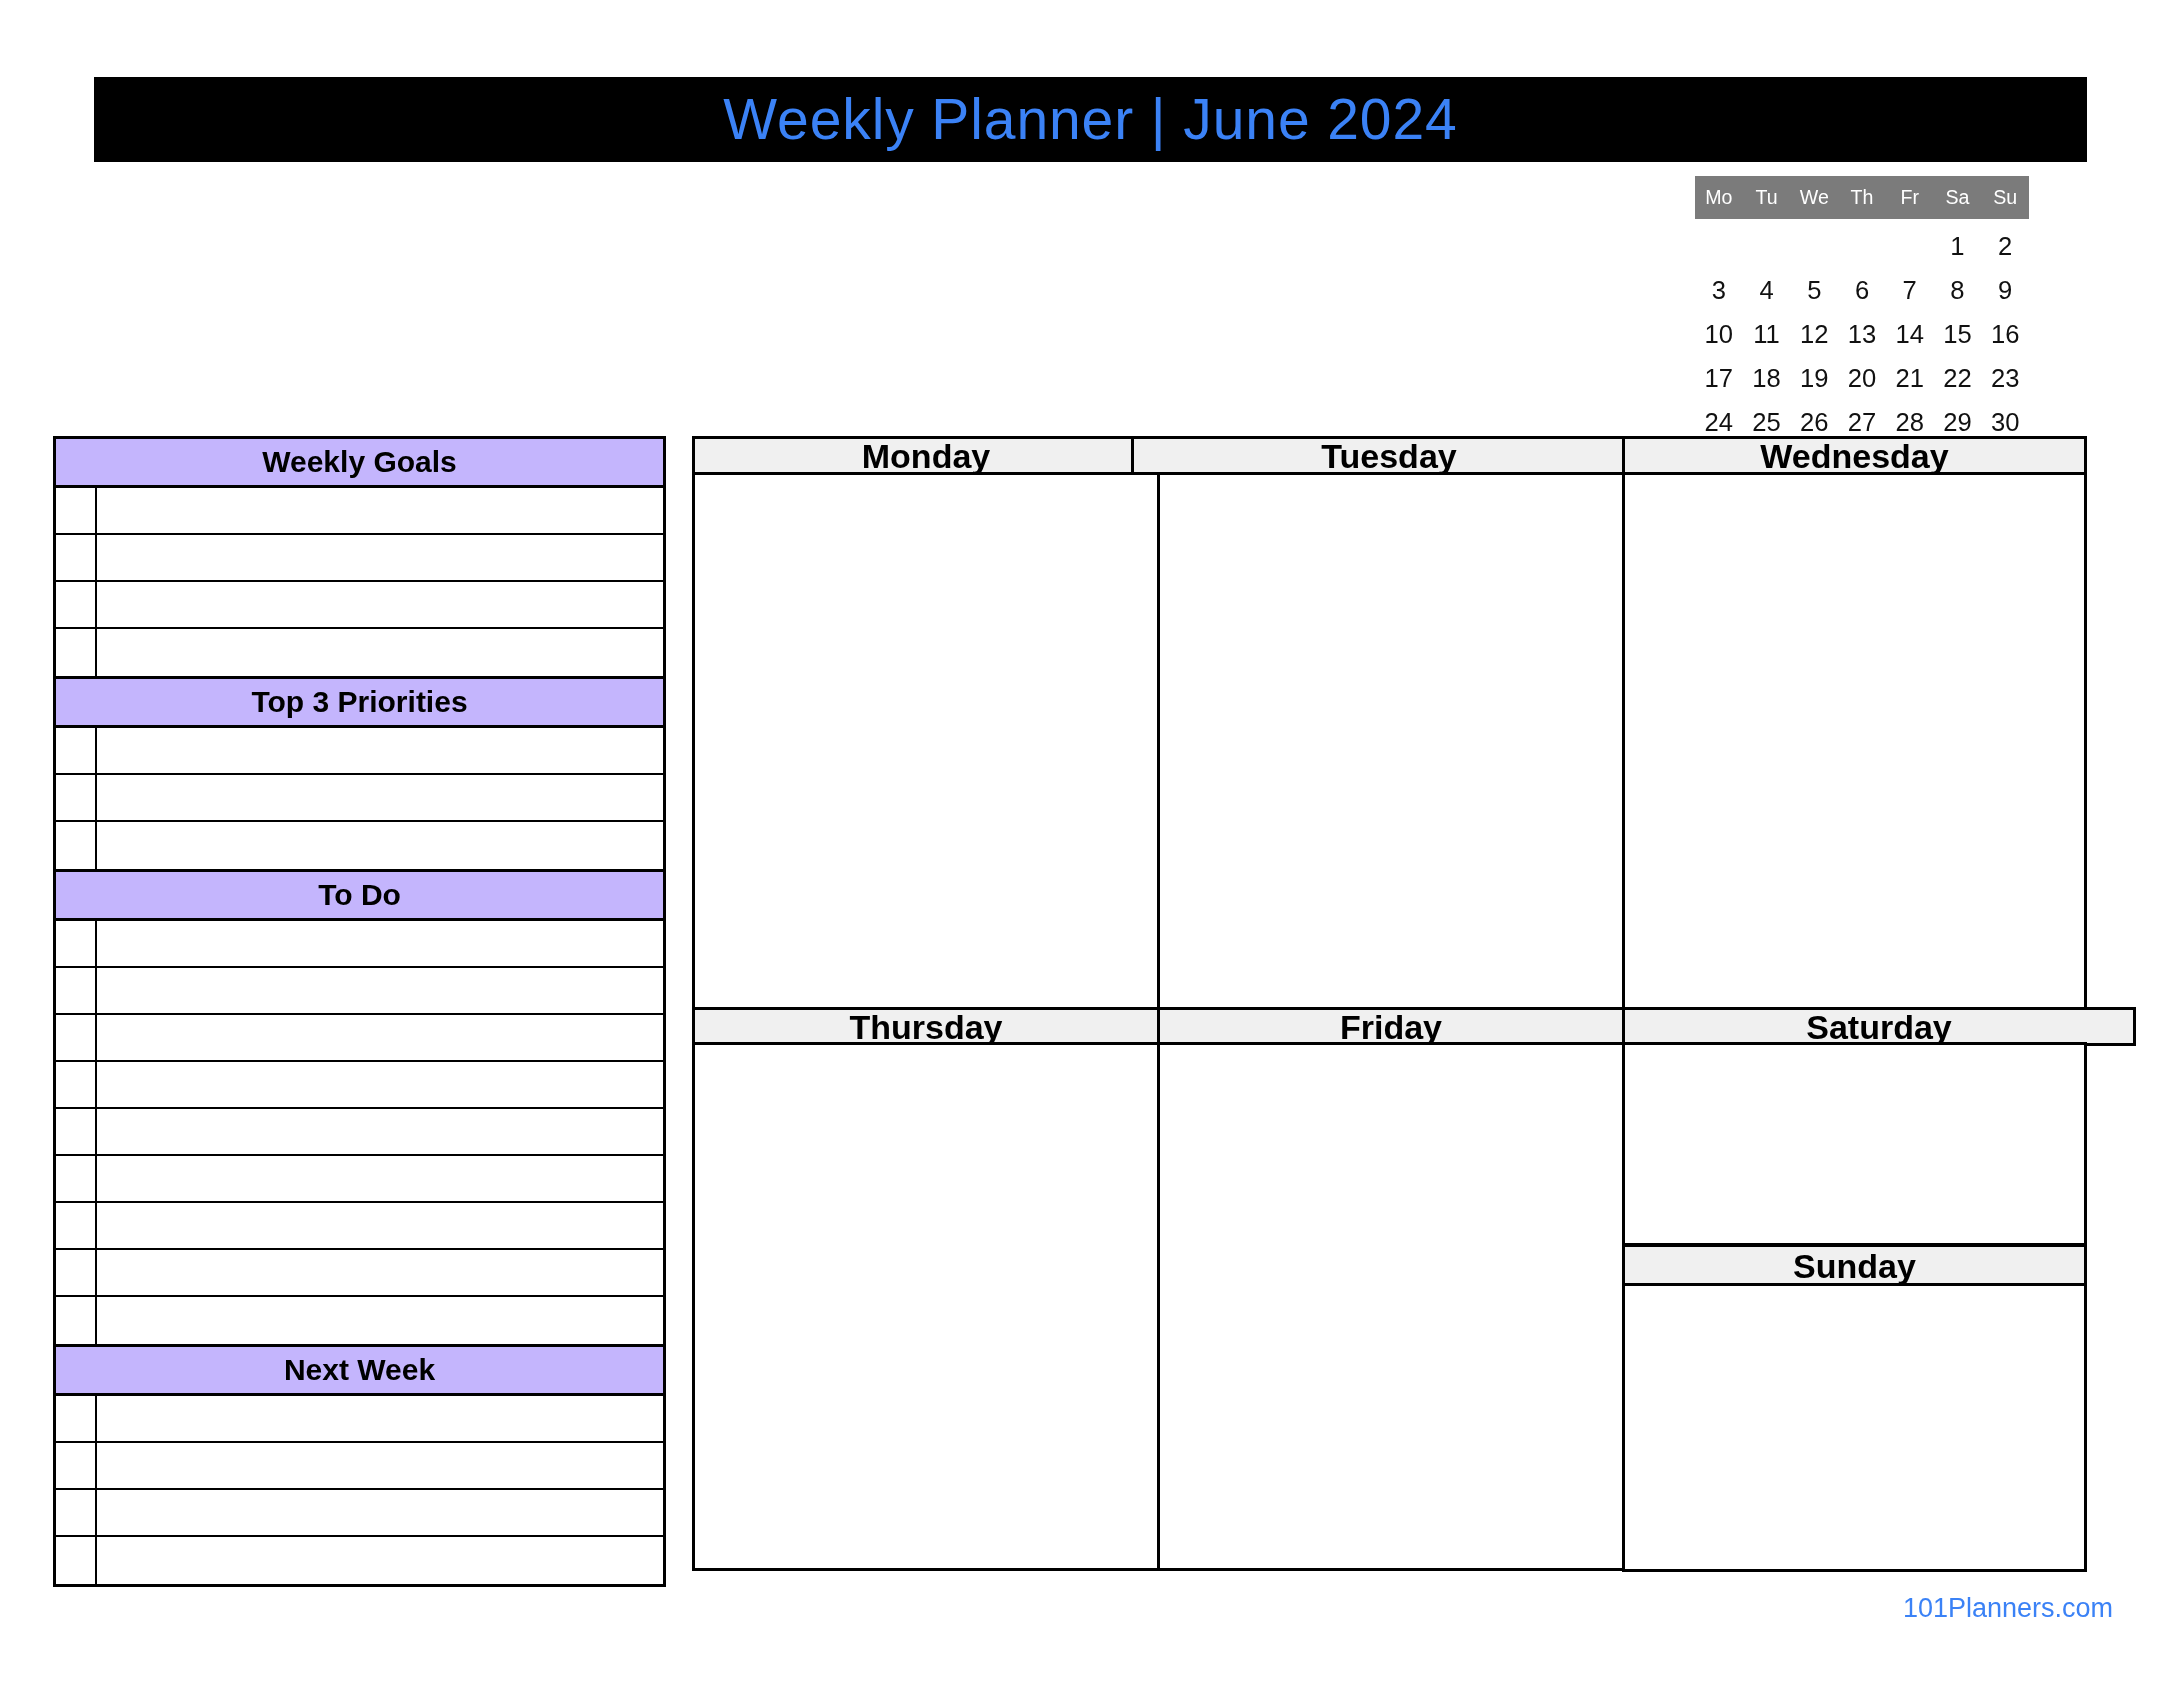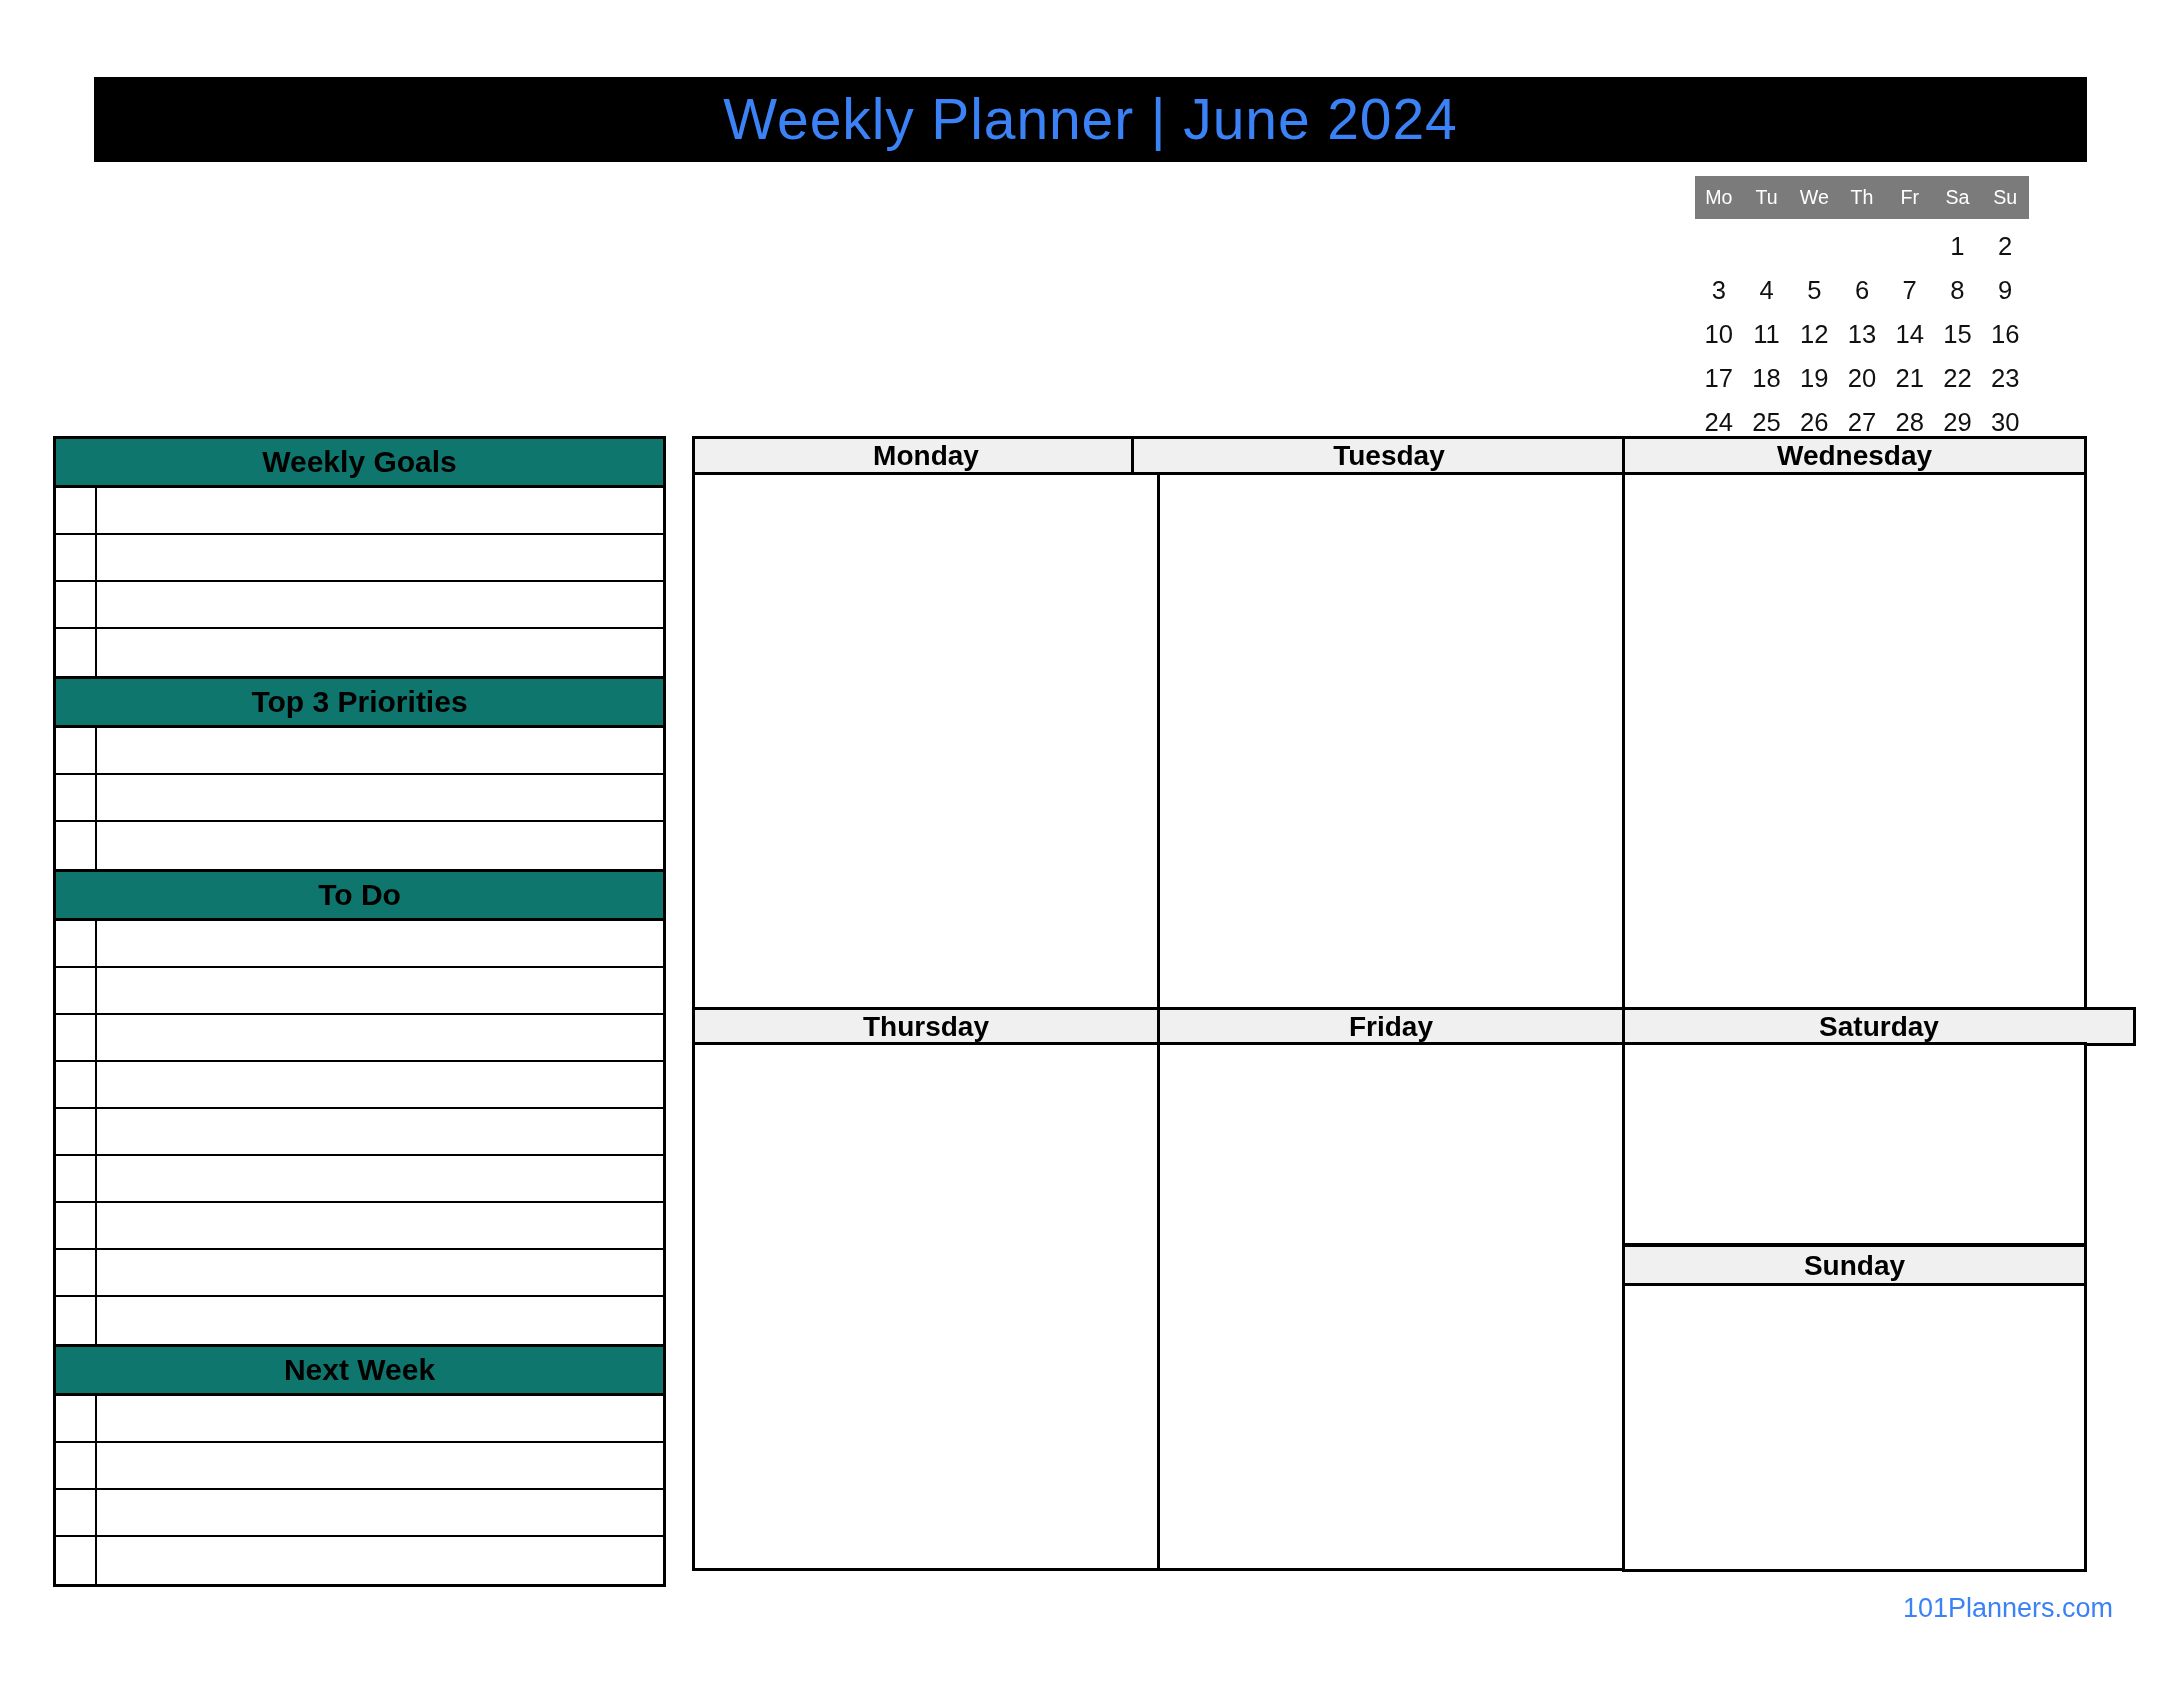--- a/index.html
+++ b/index.html
@@ -105,21 +105,21 @@
   .left-col {
     position: absolute;
     left: 53px;
     top: 436px;
     width: 613px;
     border: 3.4px solid #000000;
     box-sizing: border-box;
     background: #ffffff;
   }
   .sec-head {
-    background: #0f766e;
+    background: #c4b5fd;
     border-bottom: 3.4px solid #000000;
     height: 46px;
     display: flex;
     align-items: center;
     justify-content: center;
   }
   .sec-head span {
     font-size: 30px;
     font-weight: bold;
     line-height: 1;
@@ -156,21 +156,21 @@
   .day-head {
     position: absolute;
     background: #f0f0f0;
     border: 3.4px solid #000000;
     box-sizing: border-box;
     display: flex;
     align-items: center;
     justify-content: center;
   }
   .day-head span {
-    font-size: 28px;
+    font-size: 34px;
     font-weight: bold;
     line-height: 1;
   }
   .day-body {
     position: absolute;
     background: #ffffff;
     border: 3.4px solid #000000;
     box-sizing: border-box;
   }
 

